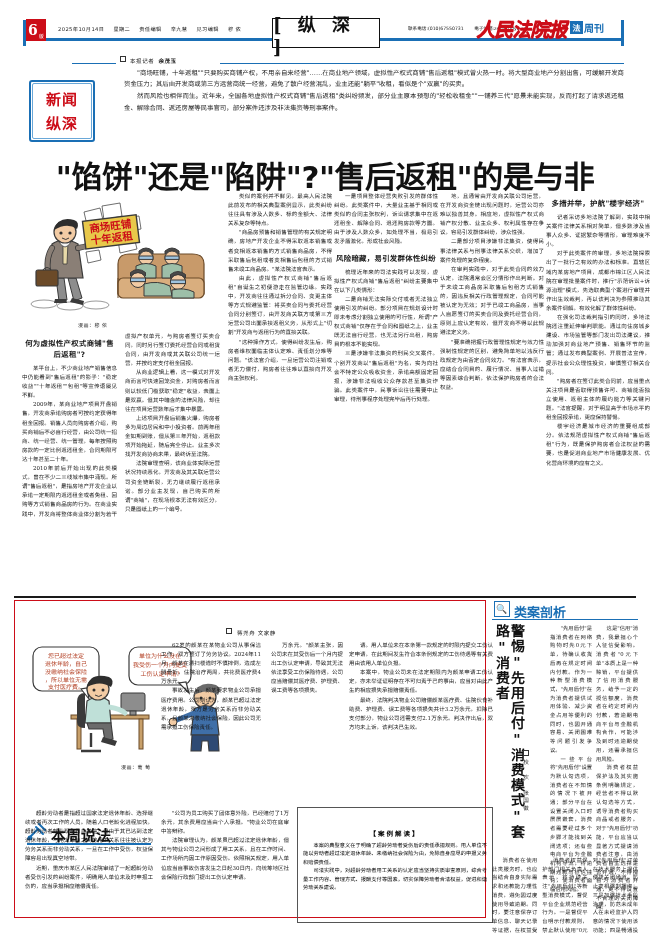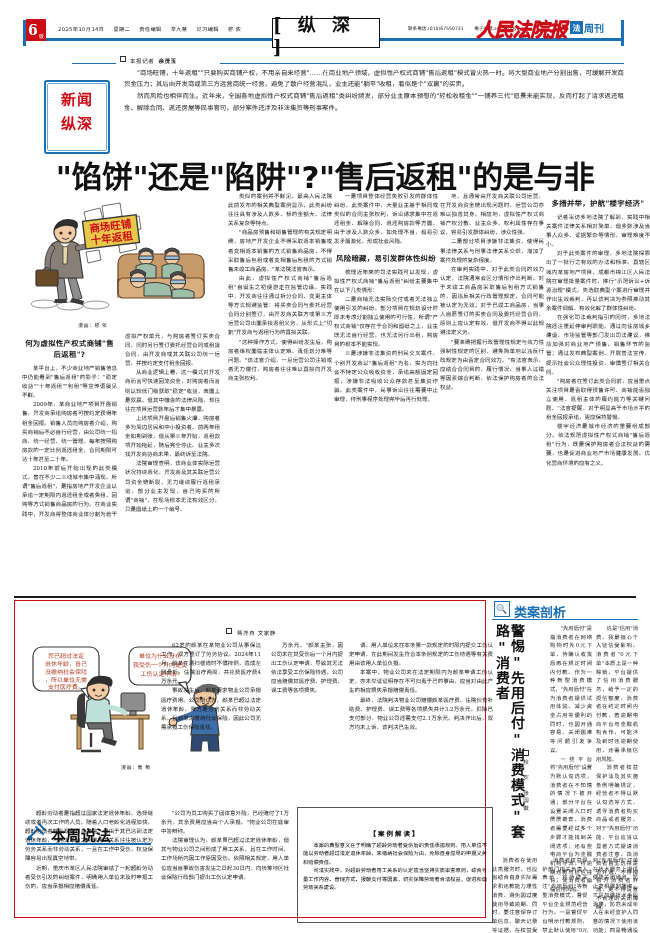--- a/index.html
+++ b/index.html
@@ -39,21 +39,21 @@
   .brand .zk-t{font-size:10px;color:#1a6fb5;font-weight:bold;}
 
   
   .lead{position:absolute;left:24px;top:56px;width:602px;height:100px;}
   .lead-byline{position:absolute;left:96px;top:0;font-size:5.5px;color:#222;letter-spacing:.6px;}
   .lead-byline .box{display:inline-block;width:4px;height:4px;border:.6px solid #333;margin-right:4px;vertical-align:1px;}
   .lead-byline b{font-weight:bold;margin-left:4px;}
   .byline-rule-l{position:absolute;left:48px;top:7px;width:44px;height:1px;background:#1a6fb5;}
   .byline-rule-r{position:absolute;left:196px;top:7px;width:404px;height:1px;background:#1a6fb5;}
 
-  .xwzs{position:absolute;left:20px;top:24px;width:66px;height:74px;}
+  .xwzs{position:absolute;left:5px;top:24px;width:66px;height:62px;}
   .xwzs .frame{position:absolute;inset:0;border:2px solid #1a6fb5;border-radius:3px;}
   .xwzs .inner{position:absolute;left:3px;top:3px;right:3px;bottom:3px;border:1px solid #6aa8d8;border-radius:2px;}
   .xwzs .l1,.xwzs .l2{position:absolute;left:0;right:0;text-align:center;color:#cc0d18;font-weight:bold;
     font-family:"DejaVu Serif","Liberation Serif",serif;letter-spacing:1px;}
   .xwzs .l1{top:8px;font-size:15px;}
   .xwzs .l2{top:32px;font-size:15px;}
 
   .lead-body{position:absolute;left:100px;top:12px;width:500px;font-size:6.4px;line-height:11.2px;color:#1a1a1a;
     text-align:justify;font-family:"DejaVu Serif","Liberation Serif",serif;}
   .lead-body p{margin:0 0 1px 0;text-indent:13px;}

